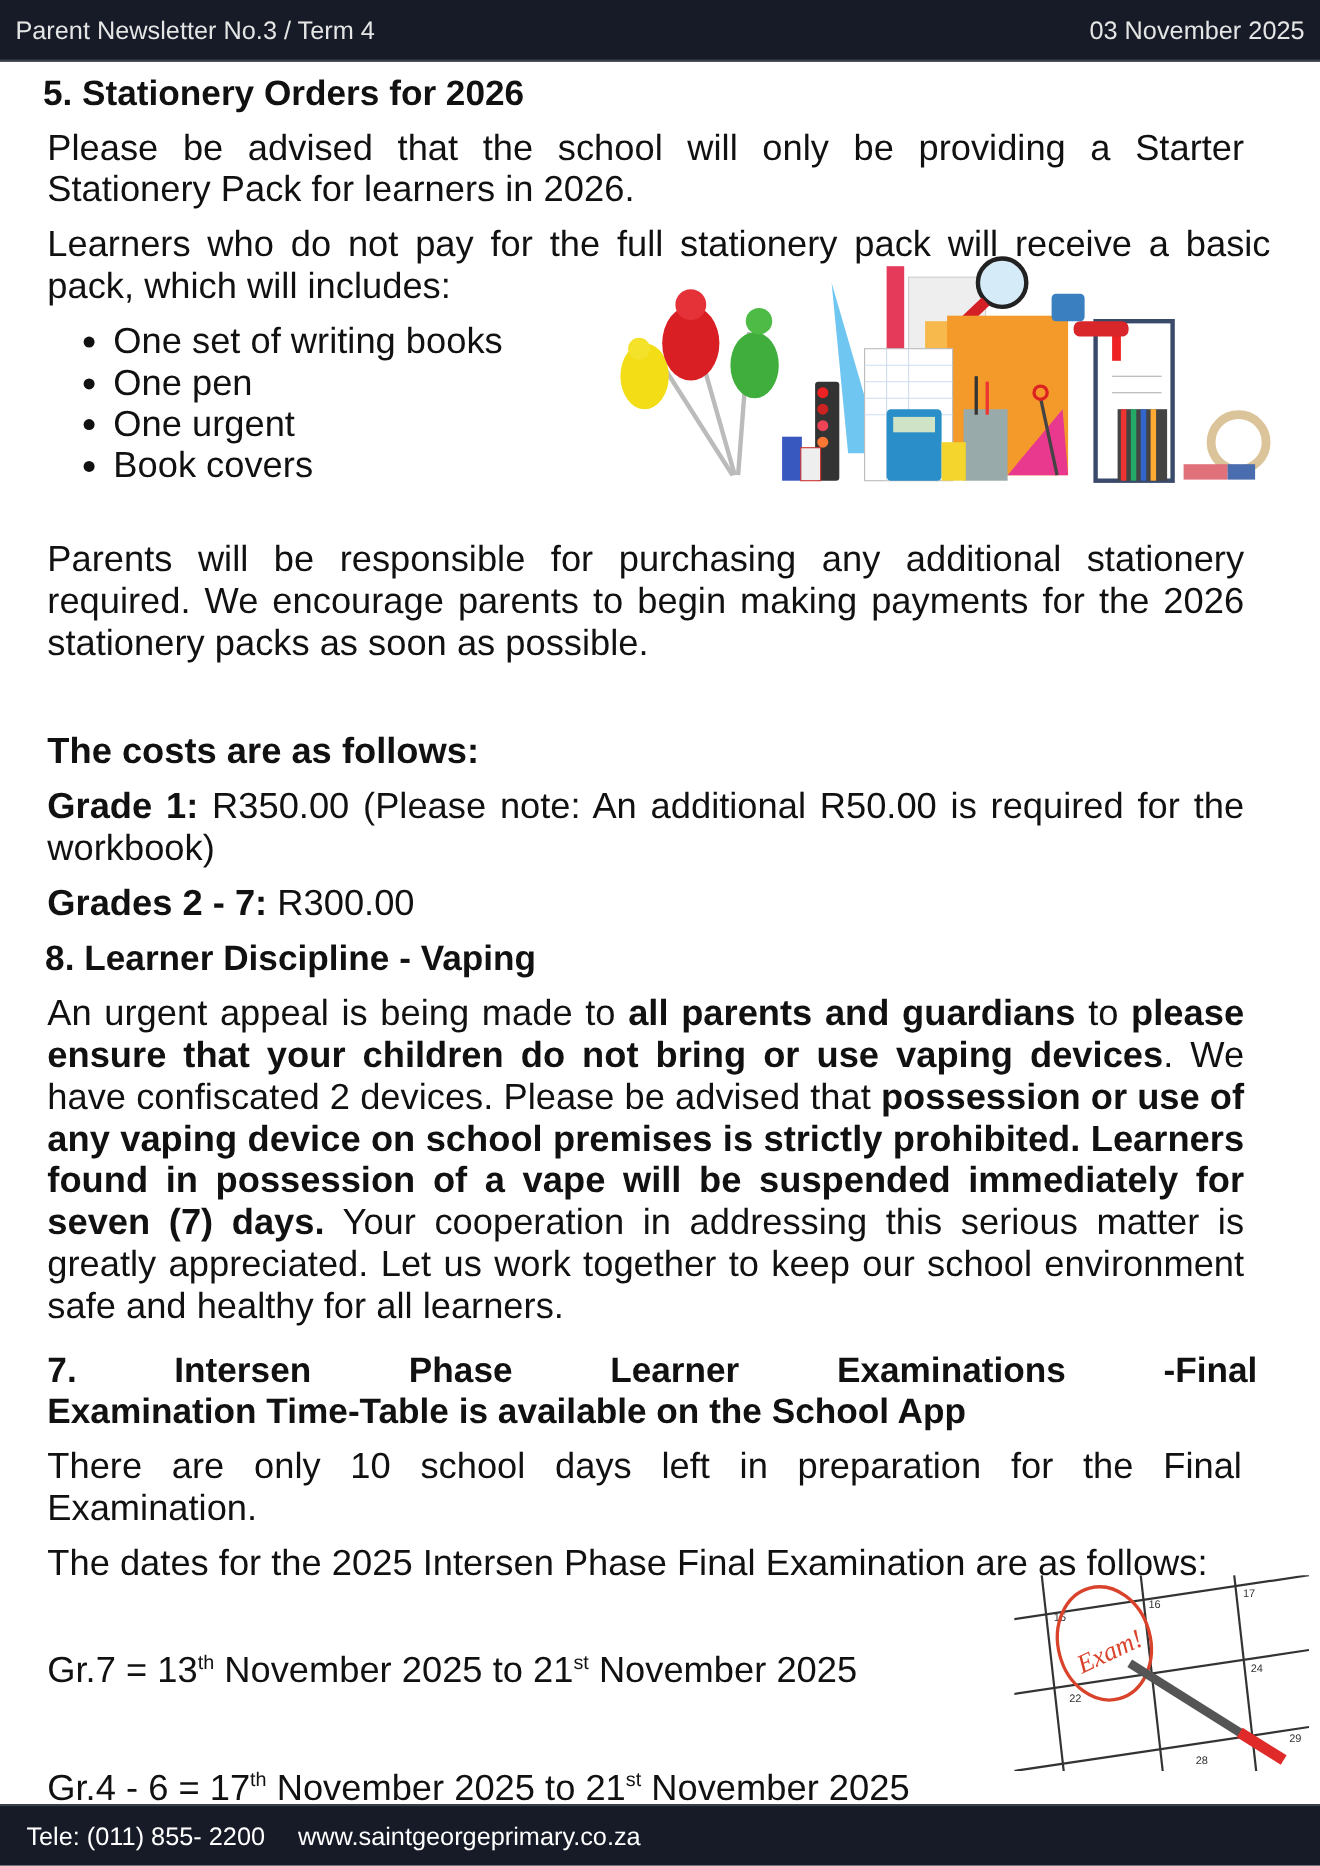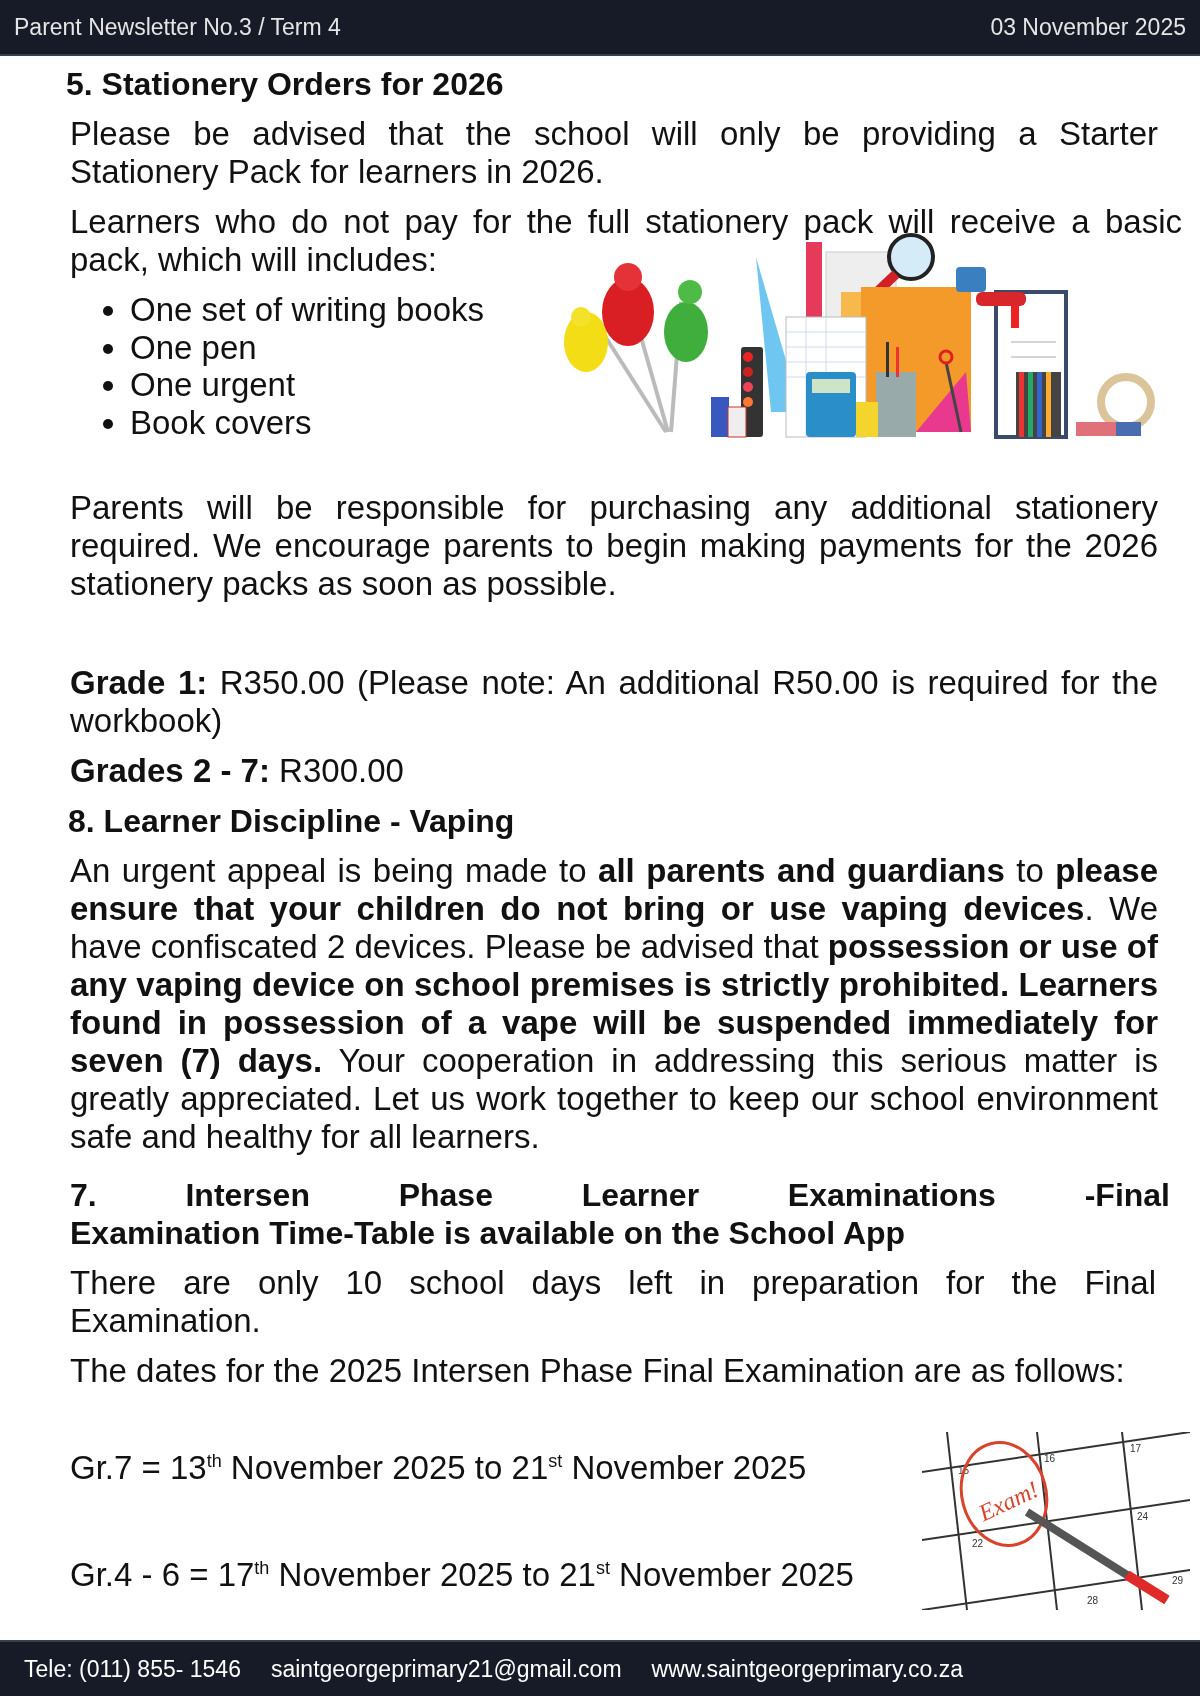--- a/index.html
+++ b/index.html
@@ -4,21 +4,21 @@
 <style>
   html, body { margin:0; padding:0; }
   body { width:1200px; height:1696px; background:#ffffff; position:relative; overflow:hidden;
          font-family:"Liberation Sans", sans-serif; color:#111; }
   .topbar { position:absolute; left:0; top:0; width:1200px; height:56px; background:#161b27;
             color:#e5e5e5; font-size:23px; display:flex; align-items:center; justify-content:space-between;
             padding:0 14px; box-sizing:border-box; border-bottom:2px solid #3a3f4a; }
   .footer { position:absolute; left:0; top:1640px; width:1200px; height:56px; background:#161b27;
             color:#fff; font-size:23px; display:flex; align-items:center; gap:30px;
             padding:0 24px; box-sizing:border-box; border-top:2px solid #3a3f4a; white-space:nowrap; }
-  .content { position:absolute; left:58px; top:60px; width:1112px; }
+  .content { position:absolute; left:31px; top:60px; width:1112px; }
   h2 { font-size:32px; font-weight:bold; margin:0; line-height:38px; }
   p, .line { font-size:33px; line-height:38px; margin:12px; text-align:justify; }
   .justify-last { text-align-last:justify; }
   ul { margin:0; padding-left:72px; font-size:33px; line-height:37.5px; }
   ul li { padding-left:0; }
   .stationery { position:absolute; left:556px; top:232px; width:604px; height:212px; }
   .calendar { position:absolute; left:922px; top:1432px; width:268px; height:178px; overflow:hidden; }
   sup { font-size:18px; }
   b { font-weight:bold; }
 </style>
@@ -39,20 +39,21 @@
   </p>
   <ul>
     <li>One set of writing books</li>
     <li>One pen</li>
     <li>One urgent</li>
     <li>Book covers</li>
   </ul>
   <div style="height:36px;"></div>
   <p>Parents will be responsible for purchasing any additional stationery required. We encourage parents to begin making payments for the 2026 stationery packs as soon as possible.</p>
   <div style="height:37px;"></div>
+  <div class="line"><b>The costs are as follows:</b></div>
   <p><b>Grade 1:</b> <span>R350.00 (Please note: An additional R50.00 is required for the workbook)</span></p>
   <p><b>Grades 2 - 7:</b> <span>R300.00</span></p>
 
   <h2 style="margin-left:10px; margin-top:12px; margin-bottom:8px;">8. Learner Discipline - Vaping</h2>
   <p><span>An urgent appeal is being made to </span><b>all parents and guardians</b><span> to </span><b>please ensure that your children do not bring or use vaping devices</b><span>. We have confiscated 2 devices. Please be advised that </span><b>possession or use of any vaping device on school premises is strictly prohibited. Learners found in possession of a vape will be suspended immediately for seven (7) days.</b><span> Your cooperation in addressing this serious matter is greatly appreciated. Let us work together to keep our school environment safe and healthy for all learners.</span></p>
 
   <h2 class="justify-last" style="margin-left:12px; margin-top:20px; width:1100px; text-align:justify;">7. Intersen Phase Learner Examinations -Final</h2>
   <h2 style="margin-left:12px;">Examination Time-Table is available on the School App</h2>
   <p style="width:1086px;">There are only 10 school days left in preparation for the Final Examination.</p>
   <p style="width:1086px;">The dates for the 2025 Intersen Phase Final Examination are as follows:</p>
@@ -144,16 +145,15 @@
     <text x="165" y="172">28</text>
     <text x="250" y="152">29</text>
   </g>
   <ellipse cx="82" cy="62" rx="42" ry="52" fill="none" stroke="#d9432c" stroke-width="3" transform="rotate(-15 82 62)"></ellipse>
   <text x="55" y="80" font-size="24" fill="#d9432c" font-style="italic" transform="rotate(-25 80 70)" font-family="Liberation Serif, serif">Exam!</text>
   <line x1="105" y1="80" x2="240" y2="165" stroke="#555" stroke-width="8"></line>
   <line x1="205" y1="143" x2="245" y2="168" stroke="#e02a2a" stroke-width="10"></line>
 </svg>
 
 <div class="footer">
-  <span>Tele: (011) 855- 1546</span>
-  <span>saintgeorgeprimary21@gmail.com</span>
+  <span>Tele: (011) 855- 2200</span>
   <span>www.saintgeorgeprimary.co.za</span>
 </div>
 
 </body></html>

